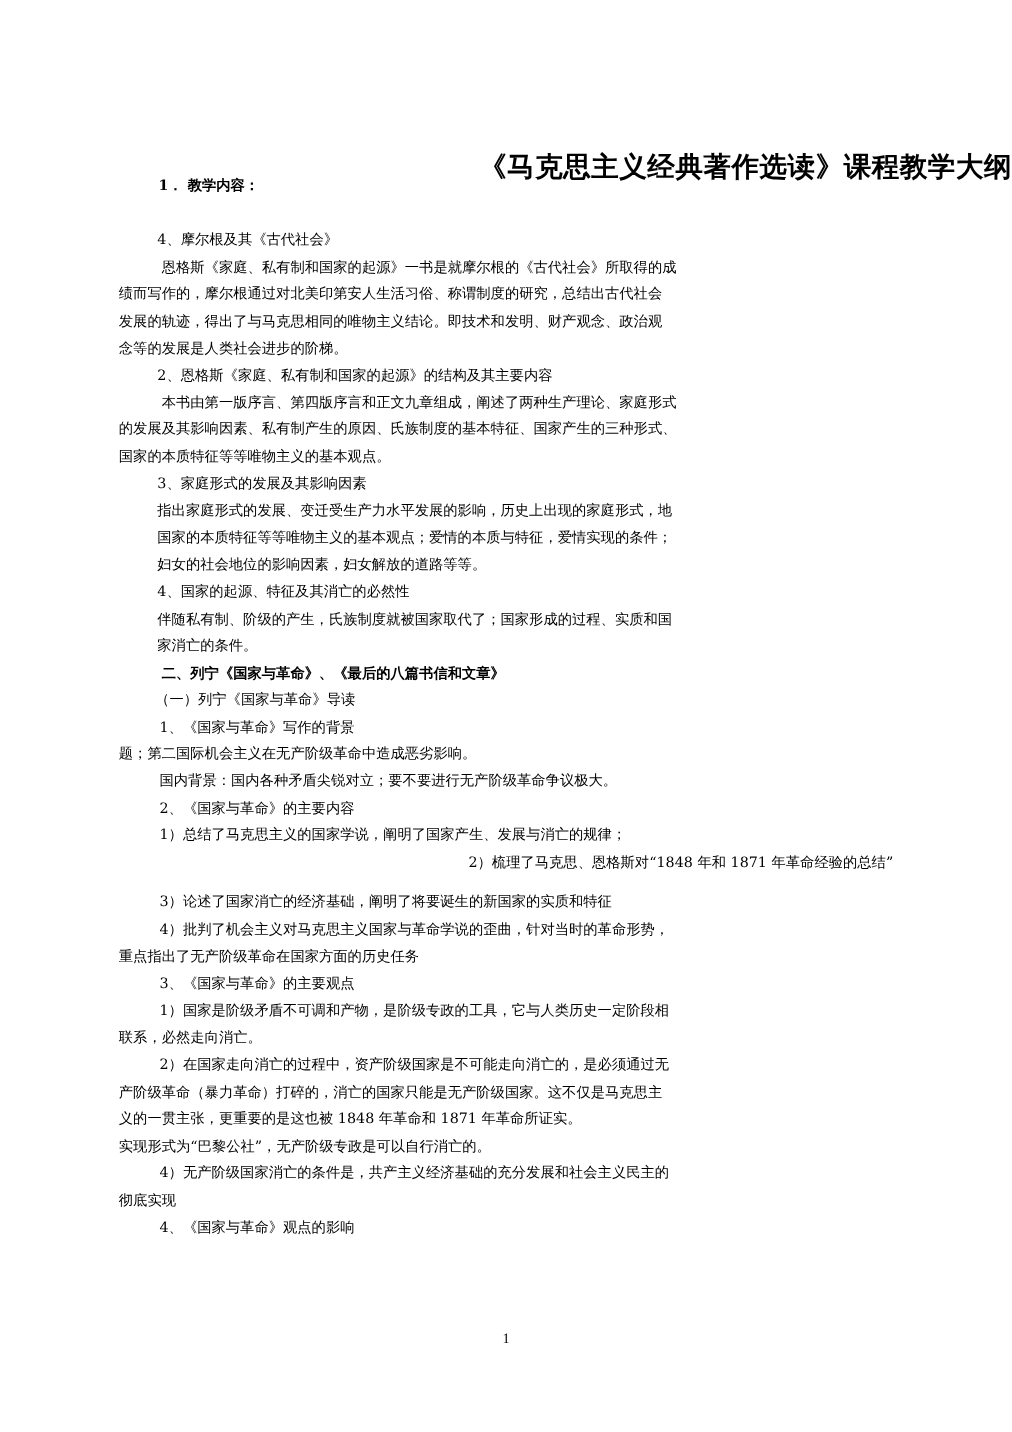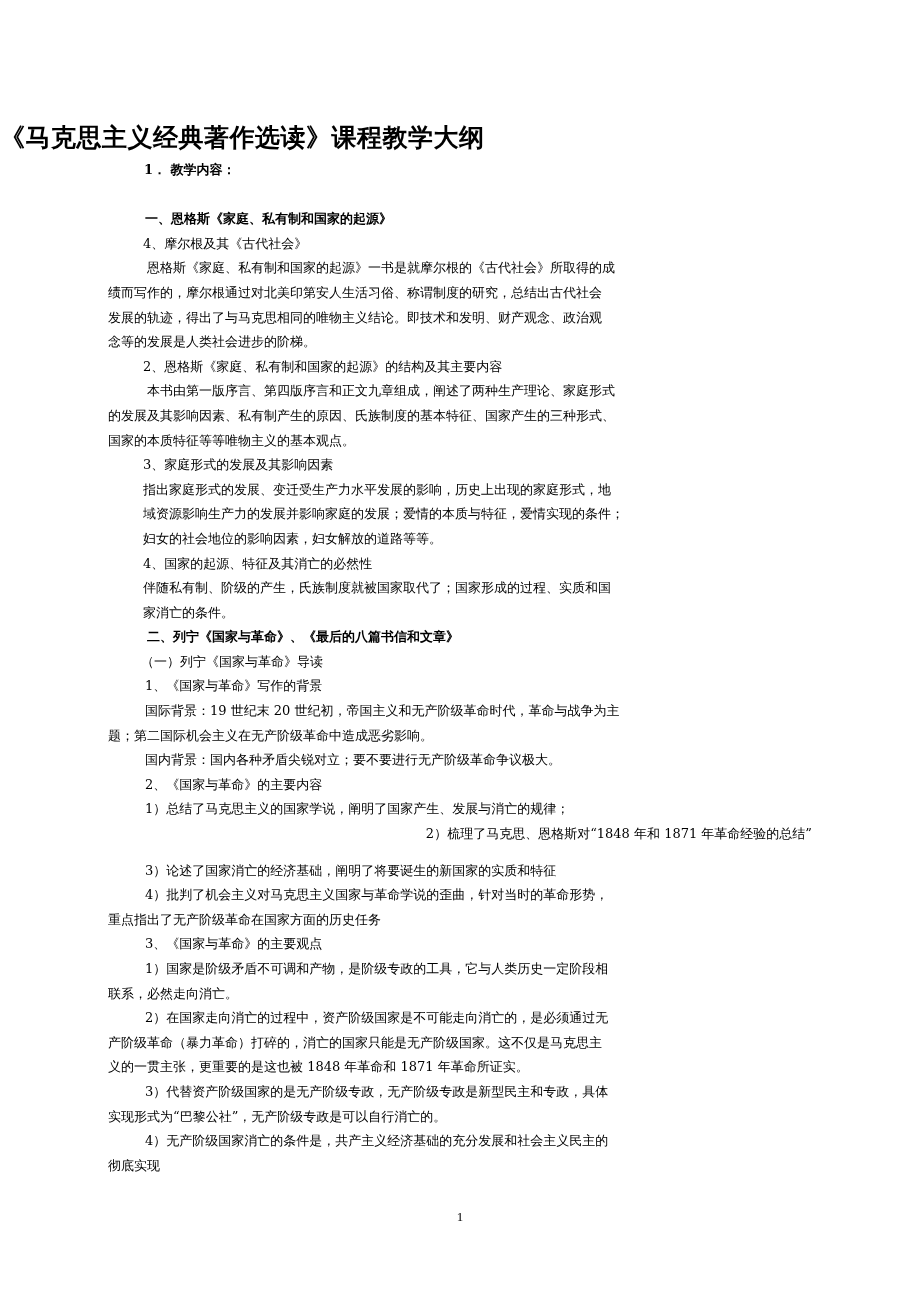--- a/index.html
+++ b/index.html
@@ -1,83 +1,81 @@
 <!DOCTYPE html>
 <html><head>
 <meta charset="utf-8">
 <style>
   html, body { margin: 0; padding: 0; background: #ffffff; }
   body { width: 920px; height: 1302px; position: relative; overflow: hidden;
          font-family: "DejaVu Serif", "Liberation Serif", serif; color: #000; }
   .page { position: absolute; left: 0; top: 0; width: 920px; height: 1302px; }
-  .title { position: absolute; top: 118px; left: 0; width: 920px; text-align: left;
+  .title { position: absolute; top: 132px; left: 0; width: 920px; text-align: right;
            font-size: 25px; font-weight: bold; letter-spacing: 0.5px; line-height: 40px; }
   .body { position: absolute; top: 158px; left: 108px; width: 704px;
           font-size: 13px; line-height: 24.6px; }
   .line { white-space: nowrap; height: 24.6px; }
   .b { font-weight: bold; }
   .i1 { padding-left: 36px; }
   .gap { height: 24.6px; }
   .pnum { position: absolute; top: 1209px; left: 0; width: 920px; text-align: center;
           font-size: 13px; font-family: "Liberation Serif", serif; }
 </style>
 </head>
 <body>
 
 <div class="page">
   <div class="title">《马克思主义经典著作选读》课程教学大纲</div>
 
   <div class="body">
     <div class="line b i1" style="padding-left:36px;">1． 教学内容：</div>
     <div class="gap"></div>
 
-    <div class="line b" style="padding-left:37px;">一、恩格斯《家庭、私有制和国家的起源》</div>
 
     <div class="line" style="padding-left:35px;">4、摩尔根及其《古代社会》</div>
     <div class="line" style="padding-left:39px;">恩格斯《家庭、私有制和国家的起源》一书是就摩尔根的《古代社会》所取得的成</div>
     <div class="line">绩而写作的，摩尔根通过对北美印第安人生活习俗、称谓制度的研究，总结出古代社会</div>
     <div class="line">发展的轨迹，得出了与马克思相同的唯物主义结论。即技术和发明、财产观念、政治观</div>
     <div class="line">念等的发展是人类社会进步的阶梯。</div>
 
     <div class="line" style="padding-left:35px;">2、恩格斯《家庭、私有制和国家的起源》的结构及其主要内容</div>
     <div class="line" style="padding-left:39px;">本书由第一版序言、第四版序言和正文九章组成，阐述了两种生产理论、家庭形式</div>
     <div class="line">的发展及其影响因素、私有制产生的原因、氏族制度的基本特征、国家产生的三种形式、</div>
     <div class="line">国家的本质特征等等唯物主义的基本观点。</div>
 
     <div class="line" style="padding-left:35px;">3、家庭形式的发展及其影响因素</div>
     <div class="line" style="padding-left:35px;">指出家庭形式的发展、变迁受生产力水平发展的影响，历史上出现的家庭形式，地</div>
-    <div class="line" style="padding-left:35px;">域资源影响生产力的发展并影响家庭的发展；爱情的本质与特征，爱情实现的条件；</div>
+    <div class="line" style="padding-left:35px;">国家的本质特征等等唯物主义的基本观点；爱情的本质与特征，爱情实现的条件；</div>
     <div class="line" style="padding-left:35px;">妇女的社会地位的影响因素，妇女解放的道路等等。</div>
 
     <div class="line" style="padding-left:35px;">4、国家的起源、特征及其消亡的必然性</div>
     <div class="line" style="padding-left:35px;">伴随私有制、阶级的产生，氏族制度就被国家取代了；国家形成的过程、实质和国</div>
     <div class="line" style="padding-left:35px;">家消亡的条件。</div>
 
     <div class="line b" style="padding-left:39px;">二、列宁《国家与革命》、《最后的八篇书信和文章》</div>
     <div class="line" style="padding-left:33px;">（一）列宁《国家与革命》导读</div>
 
     <div class="line" style="padding-left:37px;">1、《国家与革命》写作的背景</div>
-    <div class="line" style="padding-left:37px;">国际背景：19 世纪末 20 世纪初，帝国主义和无产阶级革命时代，革命与战争为主</div>
     <div class="line">题；第二国际机会主义在无产阶级革命中造成恶劣影响。</div>
     <div class="line" style="padding-left:37px;">国内背景：国内各种矛盾尖锐对立；要不要进行无产阶级革命争议极大。</div>
 
     <div class="line" style="padding-left:37px;">2、《国家与革命》的主要内容</div>
     <div class="line" style="padding-left:37px;">1）总结了马克思主义的国家学说，阐明了国家产生、发展与消亡的规律；</div>
     <div class="line" style="padding-left:37px;text-align:right;">2）梳理了马克思、恩格斯对“1848 年和 1871 年革命经验的总结”</div>
     <div class="line" style="padding-left:37px;margin-top:12px;">3）论述了国家消亡的经济基础，阐明了将要诞生的新国家的实质和特征</div>
     <div class="line" style="padding-left:37px;">4）批判了机会主义对马克思主义国家与革命学说的歪曲，针对当时的革命形势，</div>
     <div class="line">重点指出了无产阶级革命在国家方面的历史任务</div>
 
     <div class="line" style="padding-left:37px;">3、《国家与革命》的主要观点</div>
     <div class="line" style="padding-left:37px;">1）国家是阶级矛盾不可调和产物，是阶级专政的工具，它与人类历史一定阶段相</div>
     <div class="line">联系，必然走向消亡。</div>
     <div class="line" style="padding-left:37px;">2）在国家走向消亡的过程中，资产阶级国家是不可能走向消亡的，是必须通过无</div>
     <div class="line">产阶级革命（暴力革命）打碎的，消亡的国家只能是无产阶级国家。这不仅是马克思主</div>
     <div class="line">义的一贯主张，更重要的是这也被 1848 年革命和 1871 年革命所证实。</div>
-    <div class="line" style="padding-left:37px;">3）代替资产阶级国家的是无产阶级专政，无产阶级专政是新型民主和专政，具体</div>
     <div class="line">实现形式为“巴黎公社”，无产阶级专政是可以自行消亡的。</div>
     <div class="line" style="padding-left:37px;">4）无产阶级国家消亡的条件是，共产主义经济基础的充分发展和社会主义民主的</div>
     <div class="line">彻底实现</div>
 
+    <div class="line" style="padding-left:37px;">4、《国家与革命》观点的影响</div>
   </div>
 
   <div class="pnum">1</div>
 </div>
 
 </body></html>

